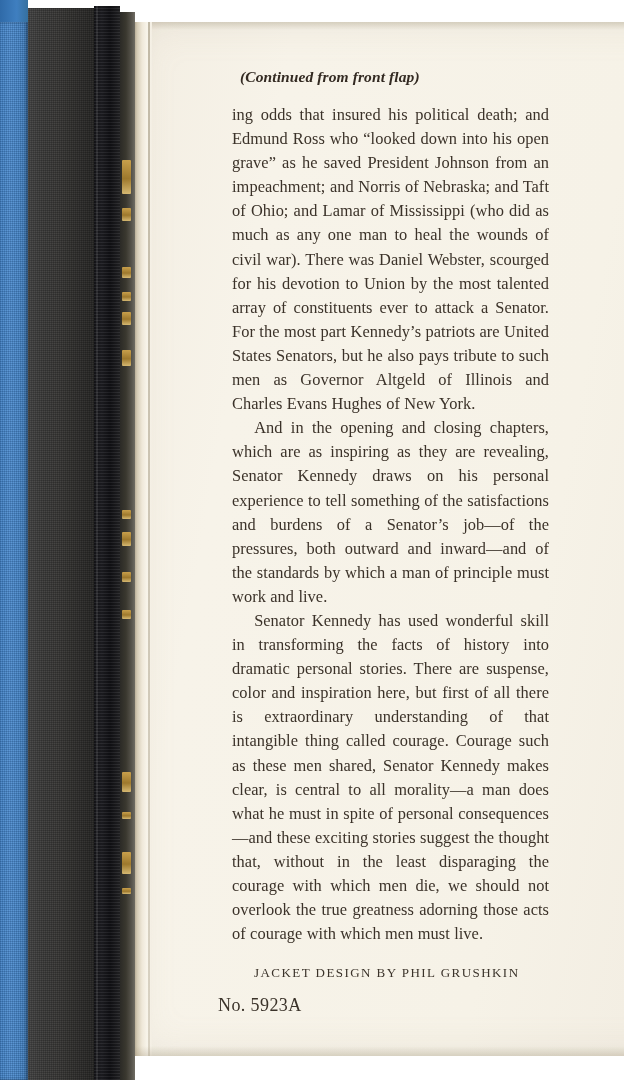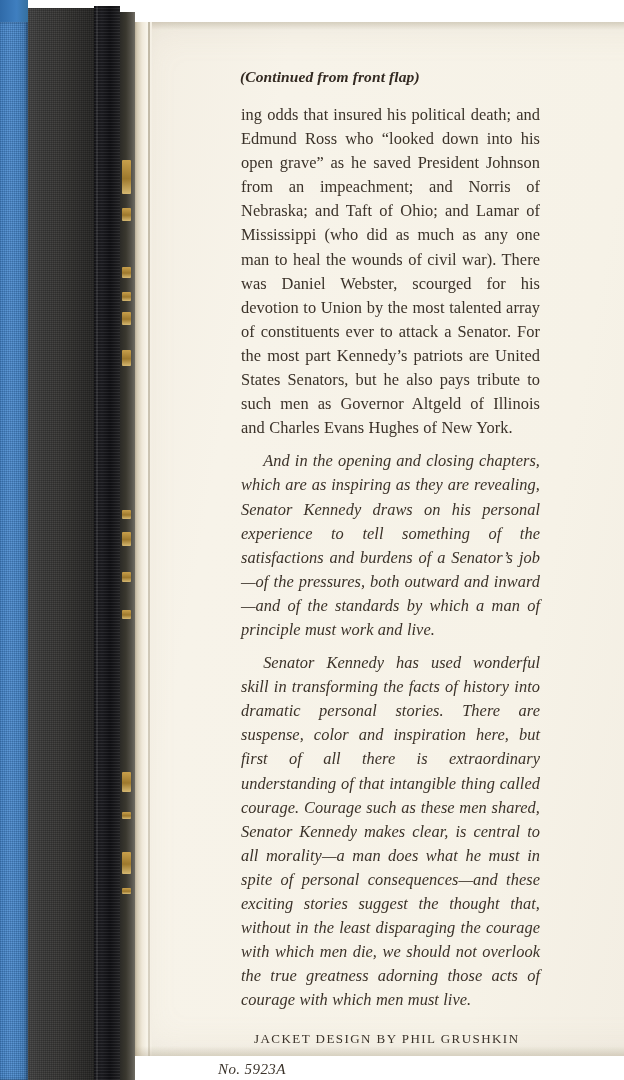--- a/index.html
+++ b/index.html
@@ -174,48 +174,46 @@
   .continued {
     font-style: italic;
     font-weight: 700;
     font-size: 15.5px;
     letter-spacing: 0.1px;
     color: #332a22;
     margin: 0 0 17px 8px;
   }
 
   .body-copy p {
-    margin: 9px;
+    margin: 0;
     font-size: 16.4px;
     line-height: 24.1px;
     text-align: justify;
     text-align-last: left;
     color: #3b3229;
     letter-spacing: 0.05px;
     word-spacing: 0.2px;
     -webkit-font-smoothing: antialiased;
   }
   .body-copy p + p {
     text-indent: 1.35em;
-    font-style: italic;
   }
 
   .credit {
     margin: 19px 0 0 22px;
     font-size: 13px;
     letter-spacing: 1.45px;
     color: #3b332a;
     text-transform: uppercase;
   }
   .catalog-no {
     margin: 14px 0 0 -14px;
-    font-size: 15px;
+    font-size: 18px;
     letter-spacing: 0.4px;
     color: #3b332a;
-    font-style: italic;
   }
 </style>
 </head>
 <body>
 
 <div class="scene">
 
   <div class="book-spine-group">
     <div class="board-blue-top"></div>
     <div class="board-blue"></div>

